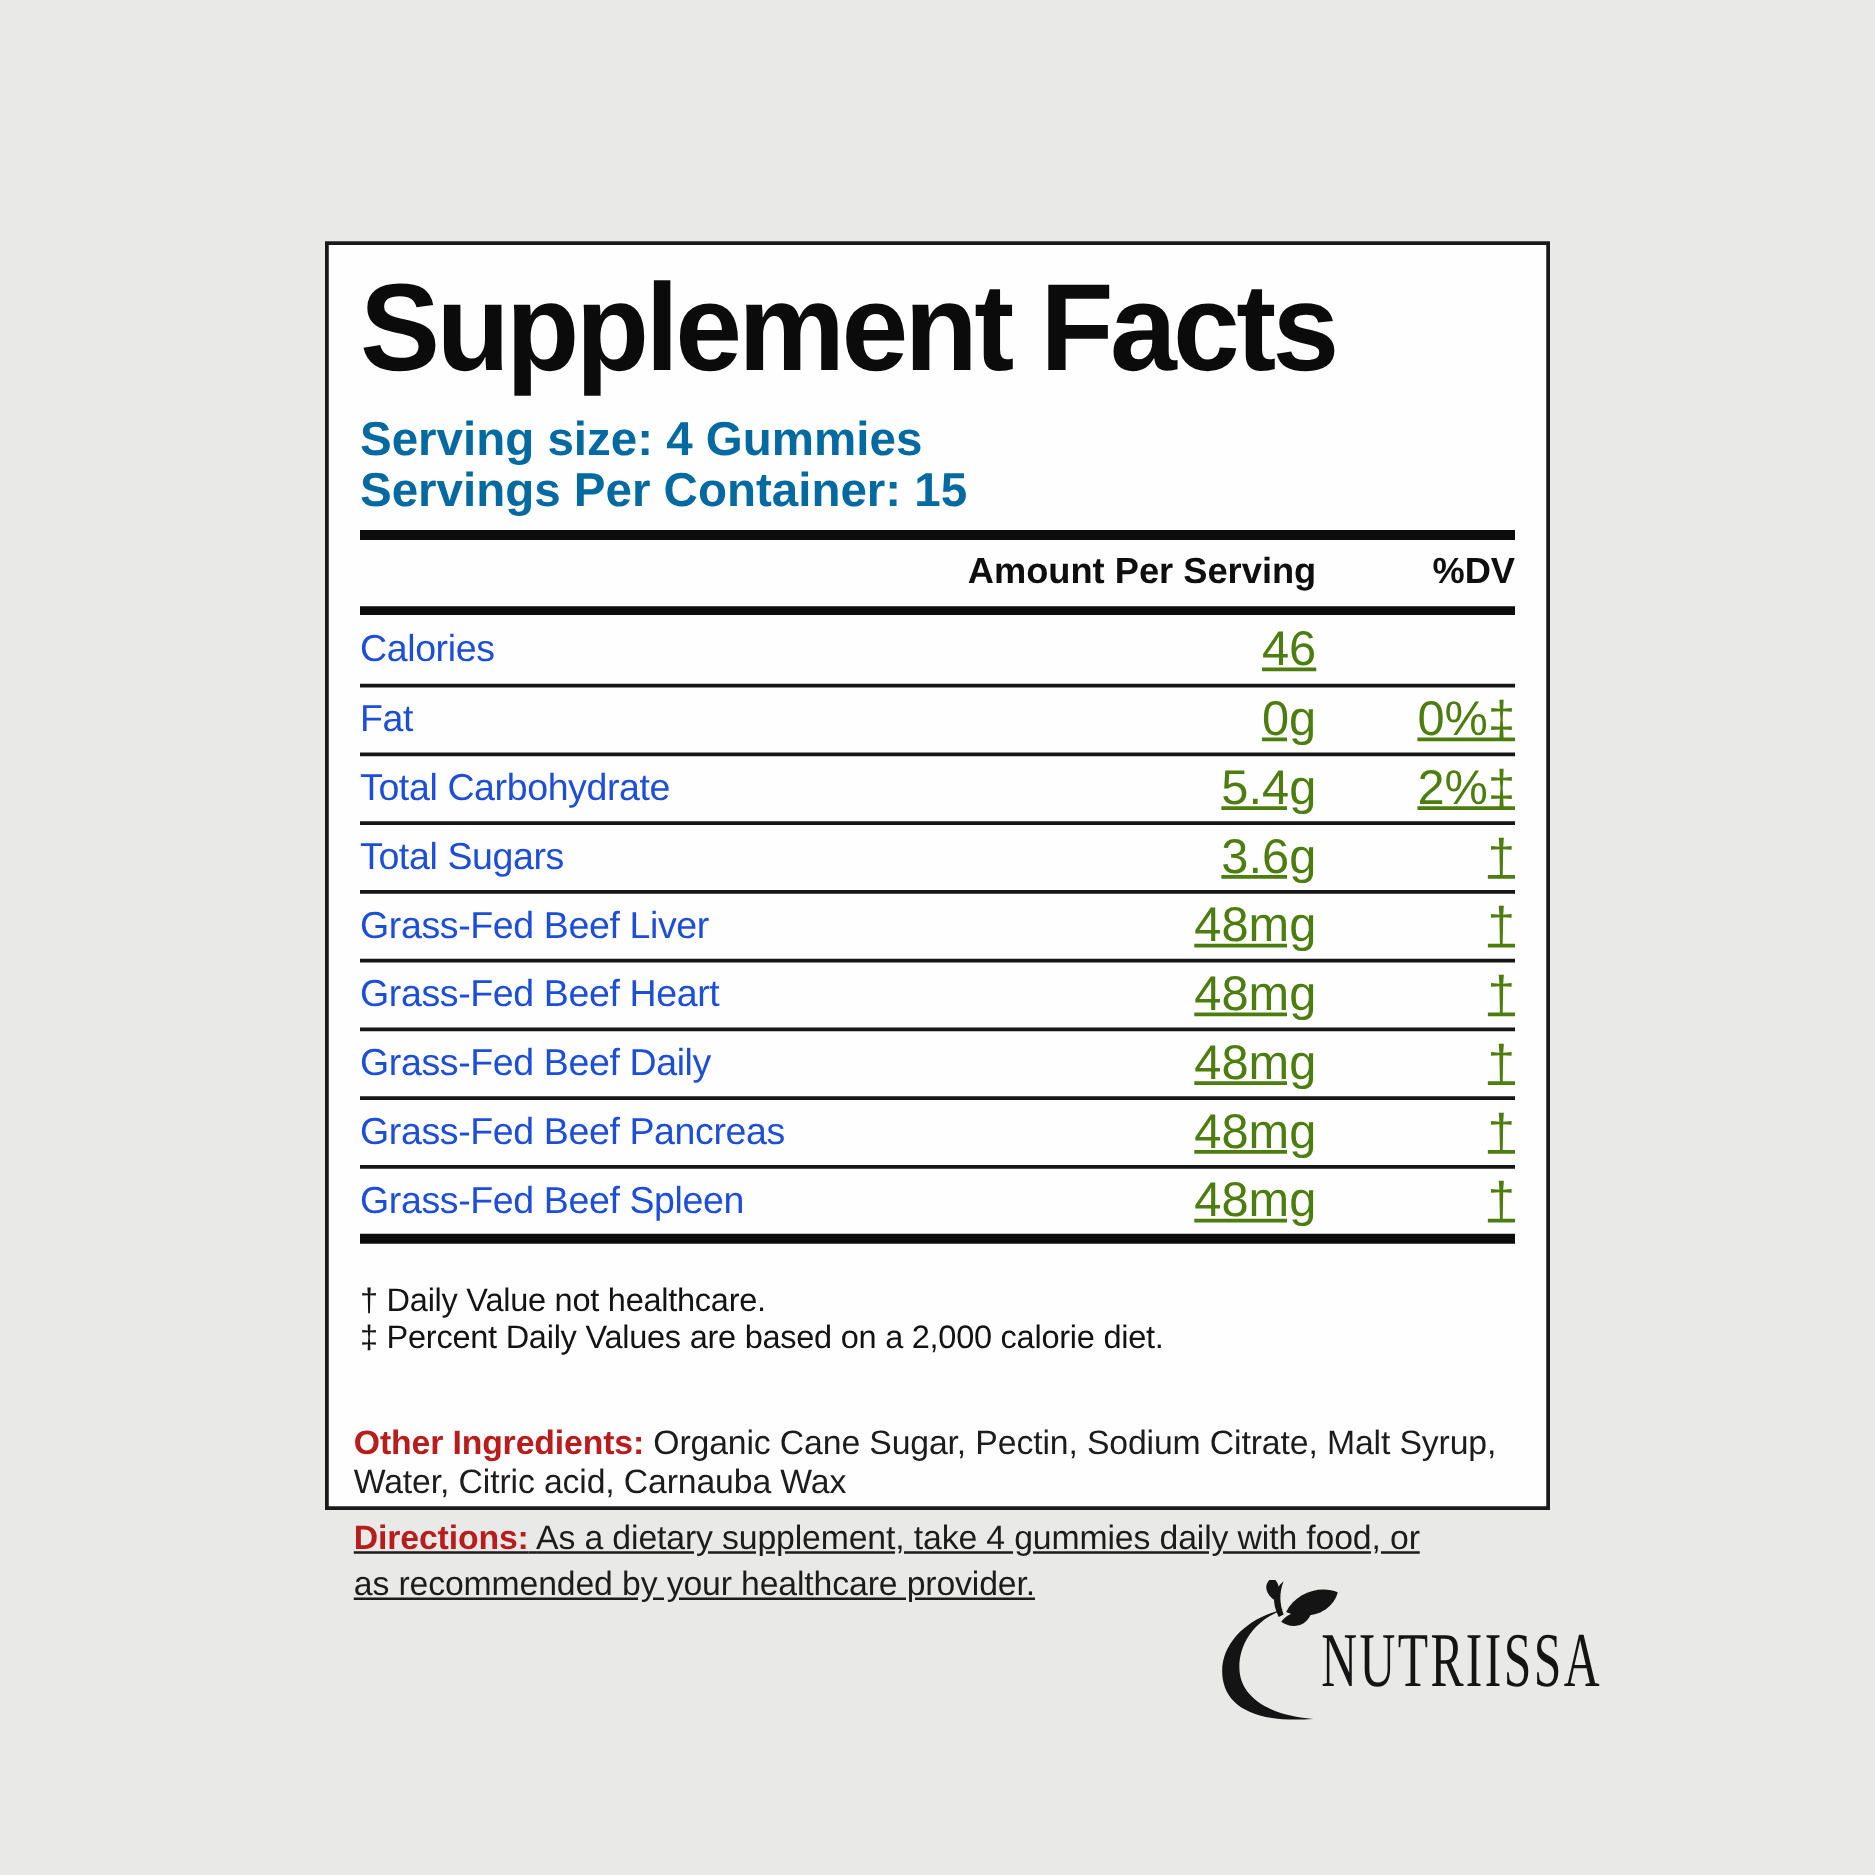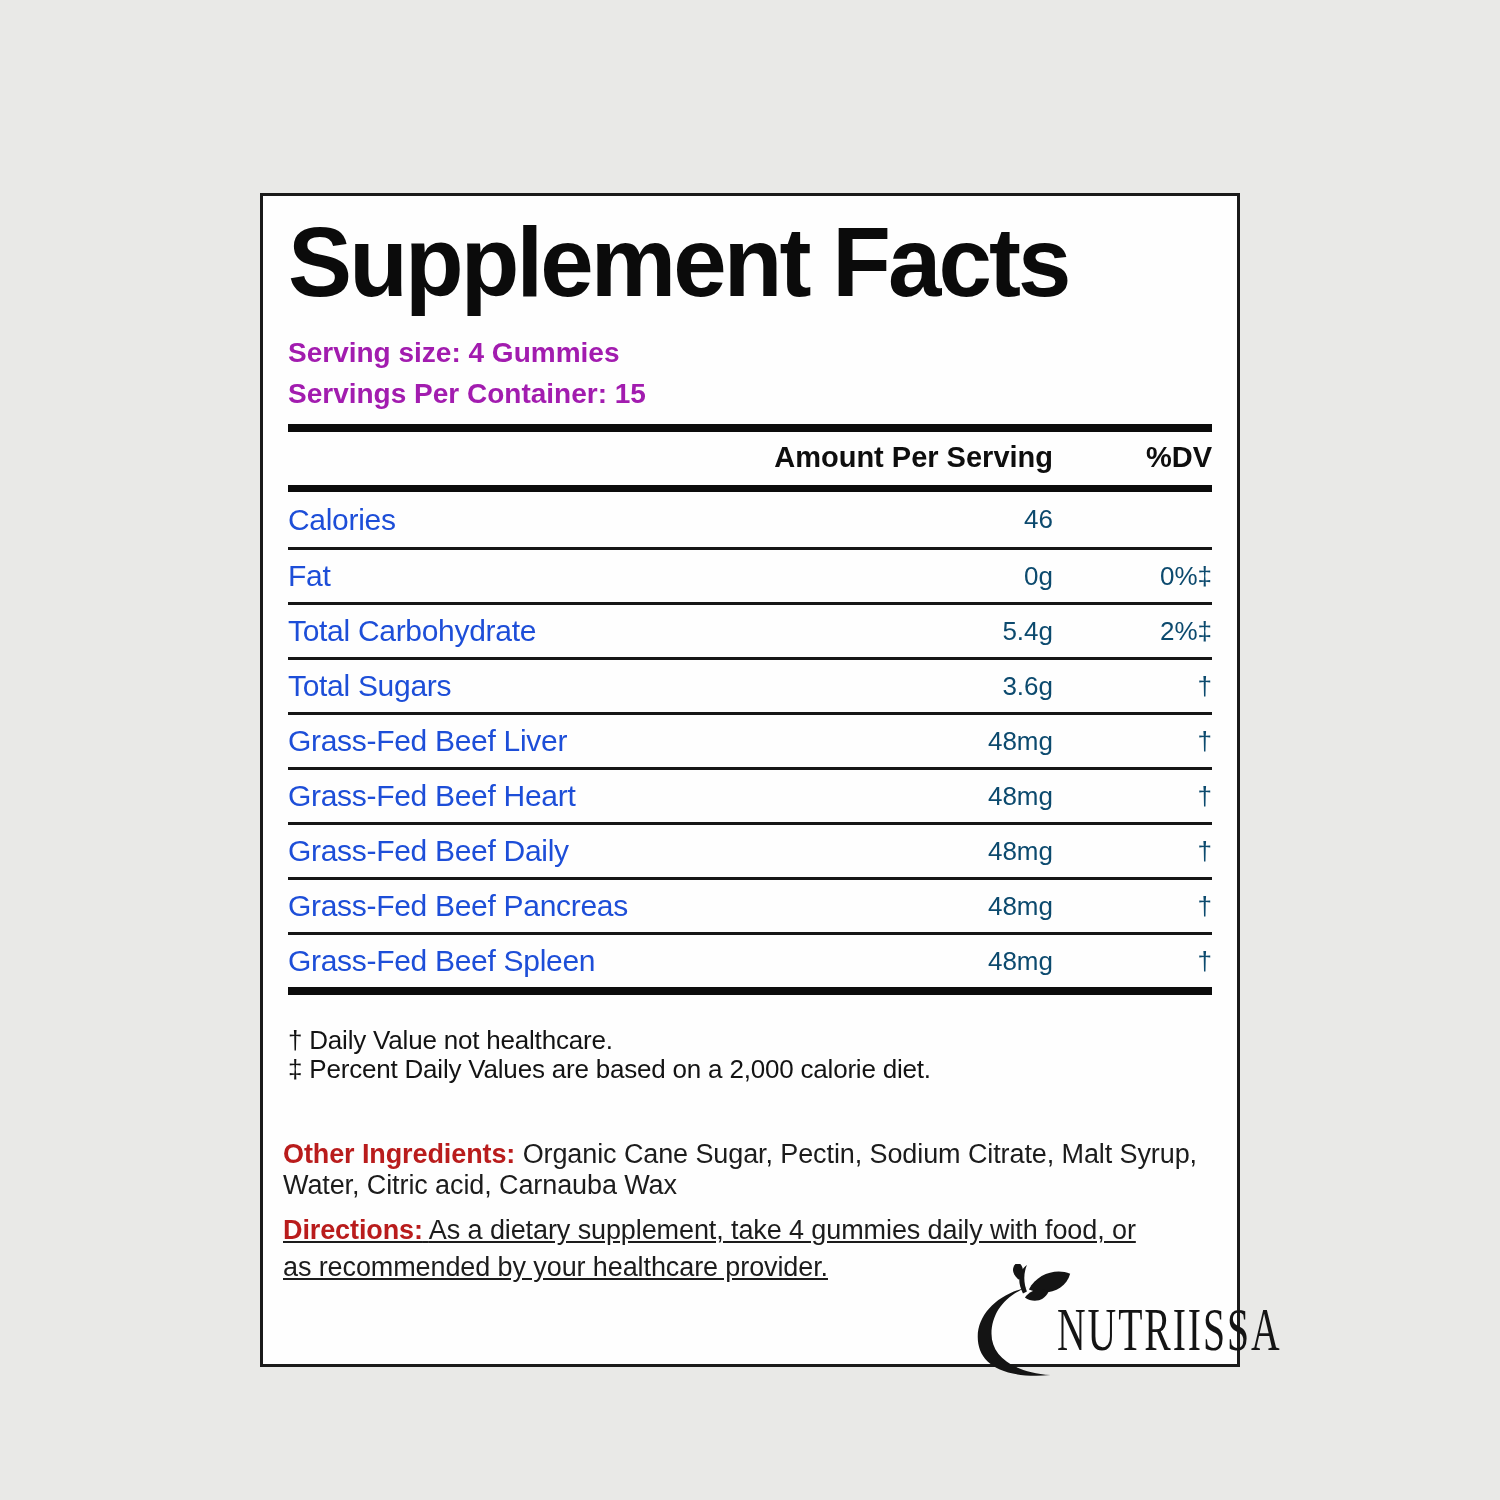--- a/index.html
+++ b/index.html
@@ -10,42 +10,42 @@
     color: #111;
     position: relative;
     overflow: hidden;
   }
   .canvas { position: absolute; inset: 0; }
 
   
   .facts-box {
     position: absolute;
     left: 260px; top: 193px;
-    width: 980px; height: 1174px;
+    width: 980px; height: 1015px;
     background: #fefefe;
     border: 3px solid #1a1a1a;
     padding: 0 25px;
   }
   .title {
     margin-top: 16px;
     font-size: 99px;
     font-weight: bold;
     letter-spacing: -3px;
     line-height: 100px;
     white-space: nowrap;
     transform: scaleX(0.97);
     transform-origin: left center;
     color: #0b0b0b;
   }
   .serving-block { margin-top: 20px; }
   .serving-line {
-    font-size: 28px;
+    font-size: 38px;
     font-weight: bold;
     line-height: 41px;
-    color: #a21caf;
+    color: #0369a1;
   }
   .thick-bar {
     height: 8px;
     background: #0c0c0c;
   }
   .bar-top { margin-top: 10px; }
   .header-row {
     position: relative;
     height: 53px;
   }
@@ -71,23 +71,24 @@
     align-items: center;
   }
   .row + .row { border-top: 3px solid #161616; height: 55px; }
   .row .lbl {
     font-size: 30px;
     color: #1d4ed8;
     letter-spacing: -0.3px;
   }
   .row .amt, .row .dv {
     position: absolute;
-    font-size: 26px;
-    color: #0c4a6e;
-    white-space: nowrap;
+    font-size: 39px;
+    color: #4d7c0f;
+    white-space: nowrap;
+    text-decoration: underline;
   }
   .row .amt { right: 159px; }
   .row .dv  { right: 0; }
 
   .footnotes { margin-top: 31px; }
   .footnote {
     font-size: 26px;
     line-height: 29px;
     color: #131313;
     letter-spacing: -0.2px;

